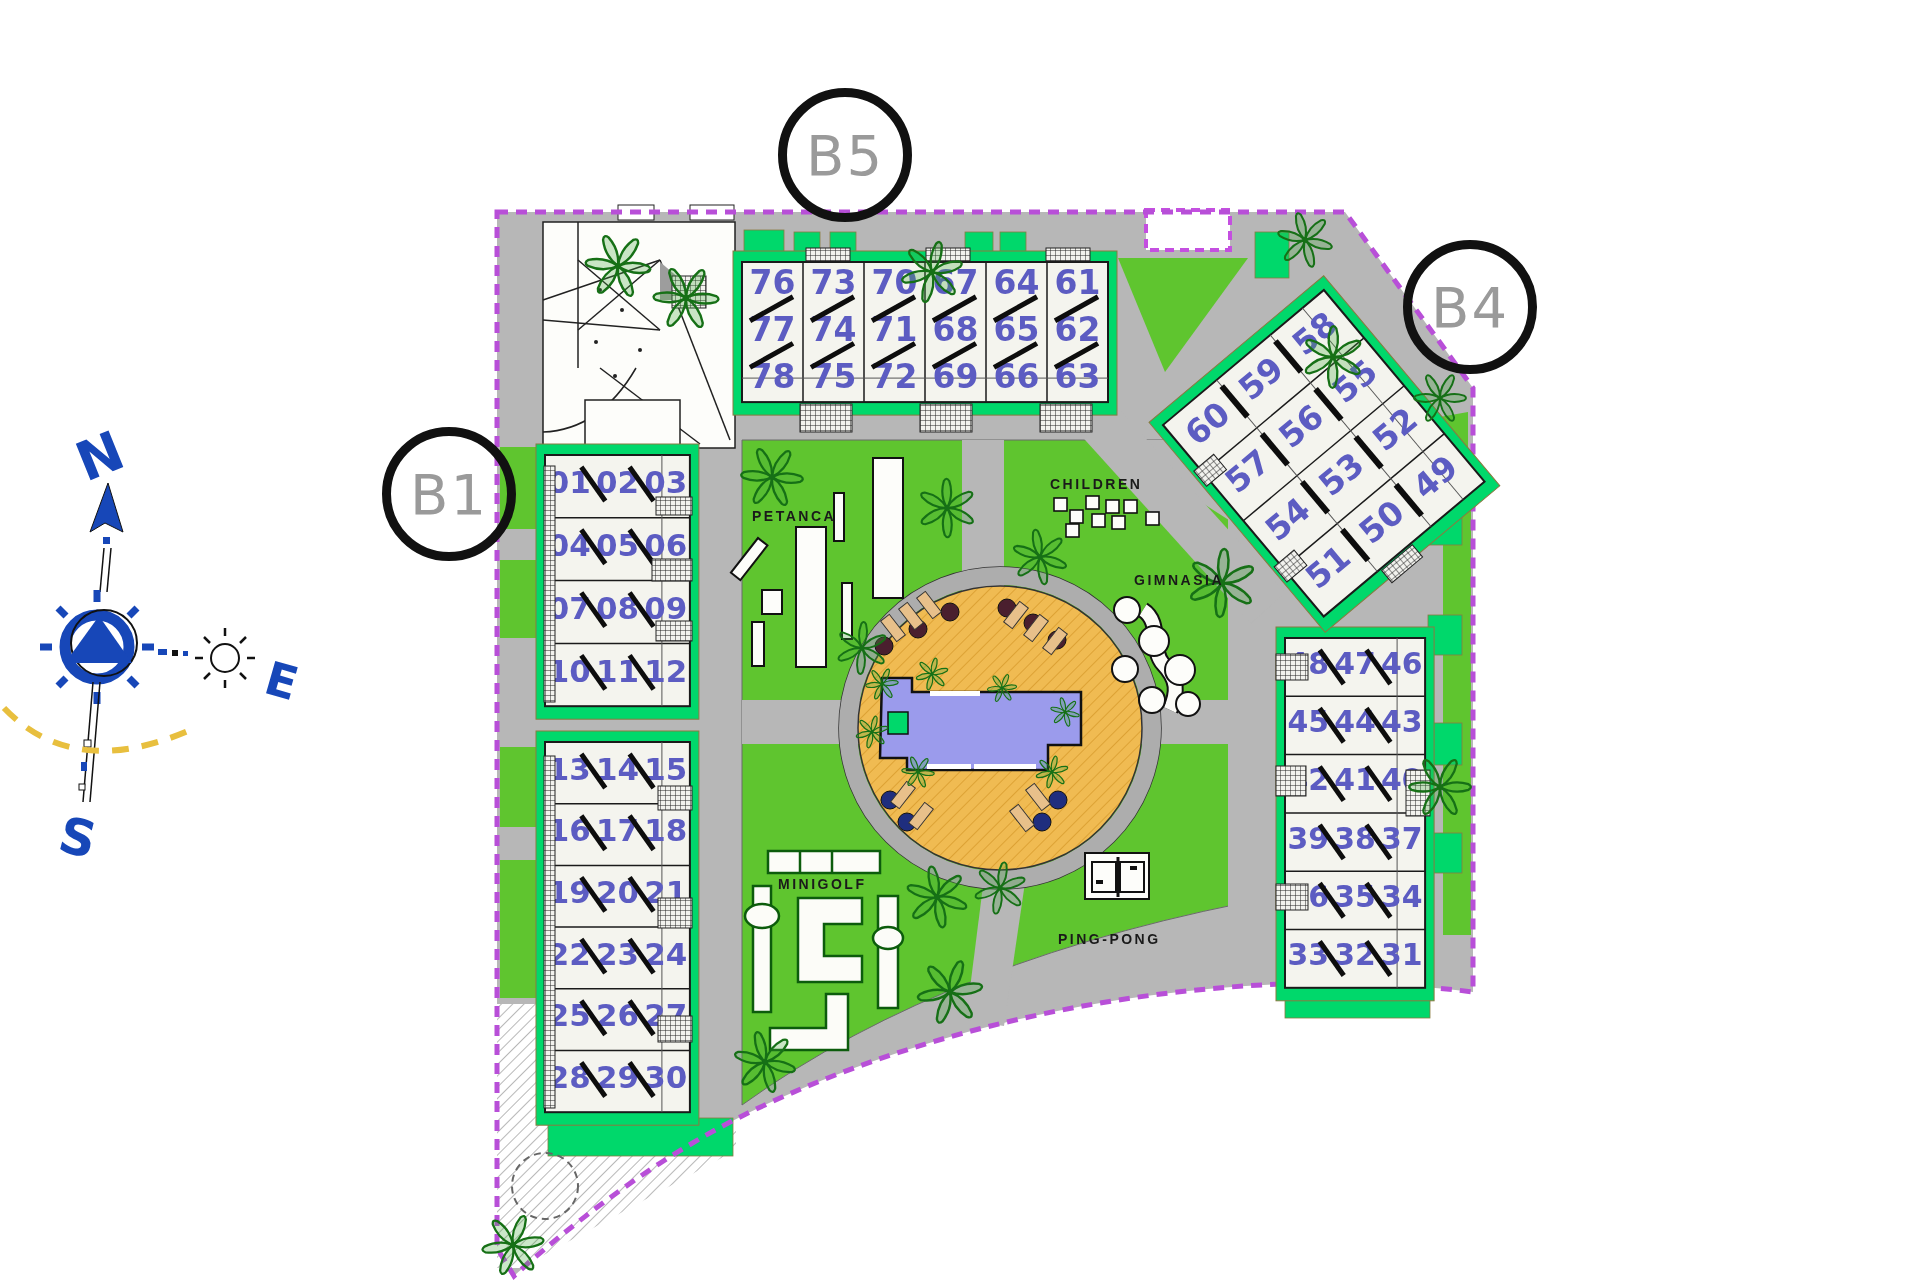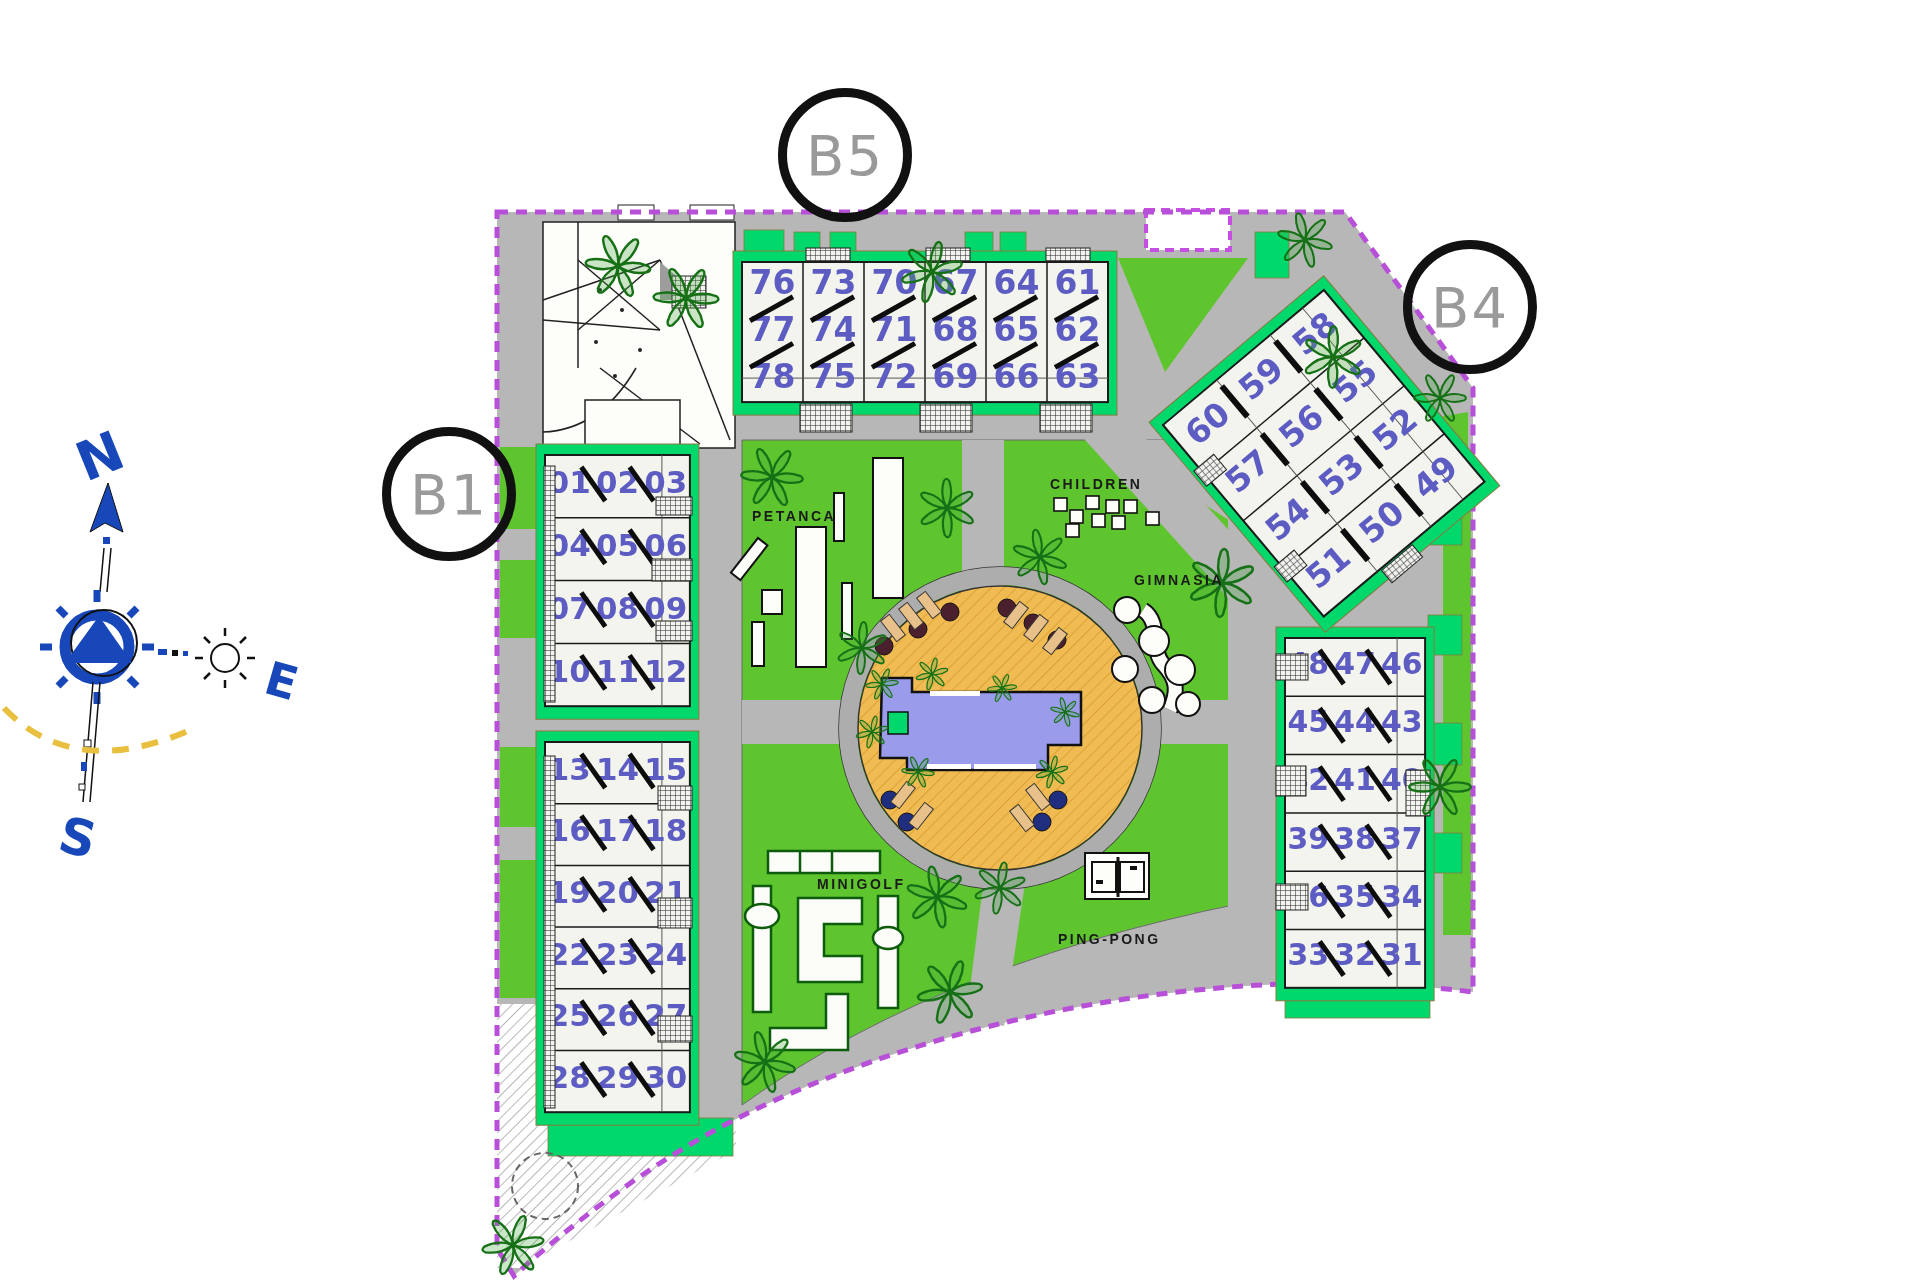--- a/index.html
+++ b/index.html
@@ -492,16 +492,16 @@
 <div class="bcircle" style="left:1403px;top:240px;">
       <span>B4</span>
     </div>
 <div class="bcircle" style="left:778px;top:88px;">
       <span>B5</span>
     </div>
 
 <div class="amenity" style="left:752px;top:508px;">PETANCA</div>
 <div class="amenity" style="left:1050px;top:476px;">CHILDREN</div>
 <div class="amenity" style="left:1134px;top:572px;">GIMNASIA</div>
-<div class="amenity" style="left:778px;top:876px;margin-left:39px;">MINIGOLF</div>
+<div class="amenity" style="left:778px;top:876px;">MINIGOLF</div>
 <div class="amenity" style="left:1058px;top:931px;">PING-PONG</div>
 
 </div>
 
 </body></html>

